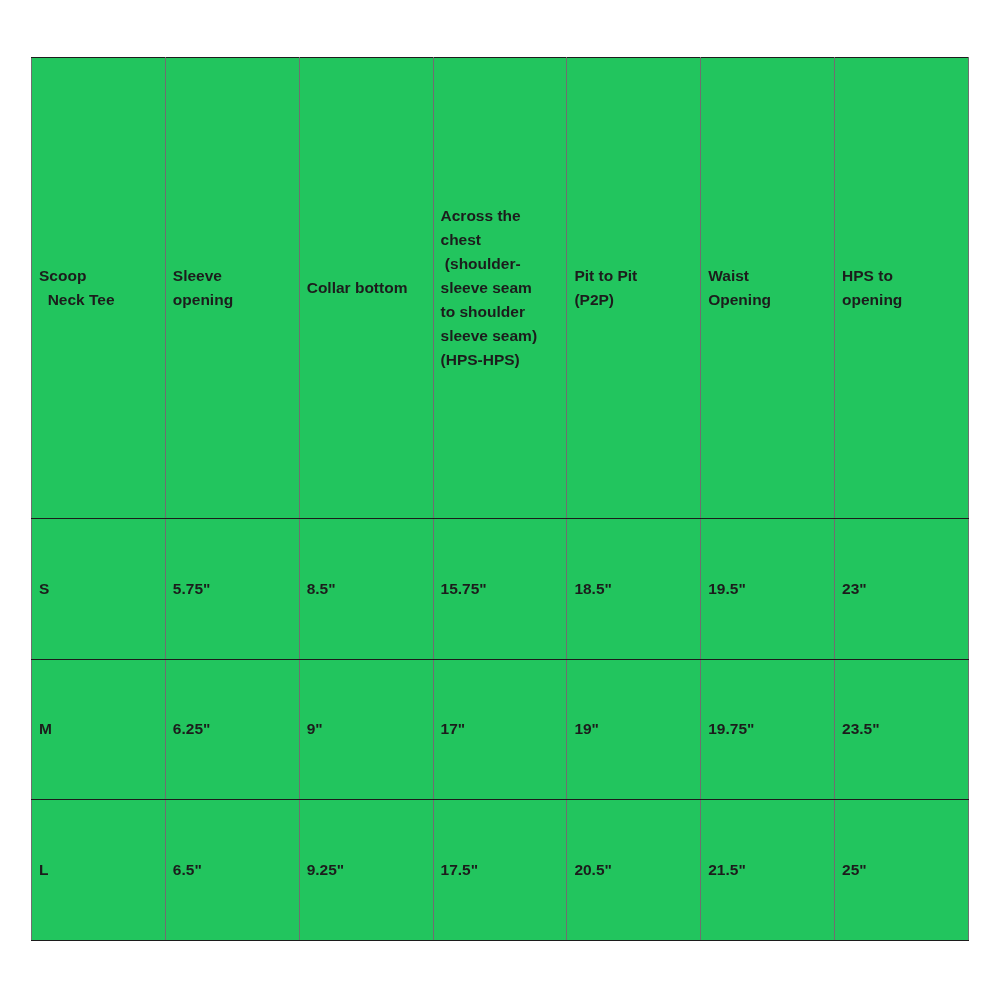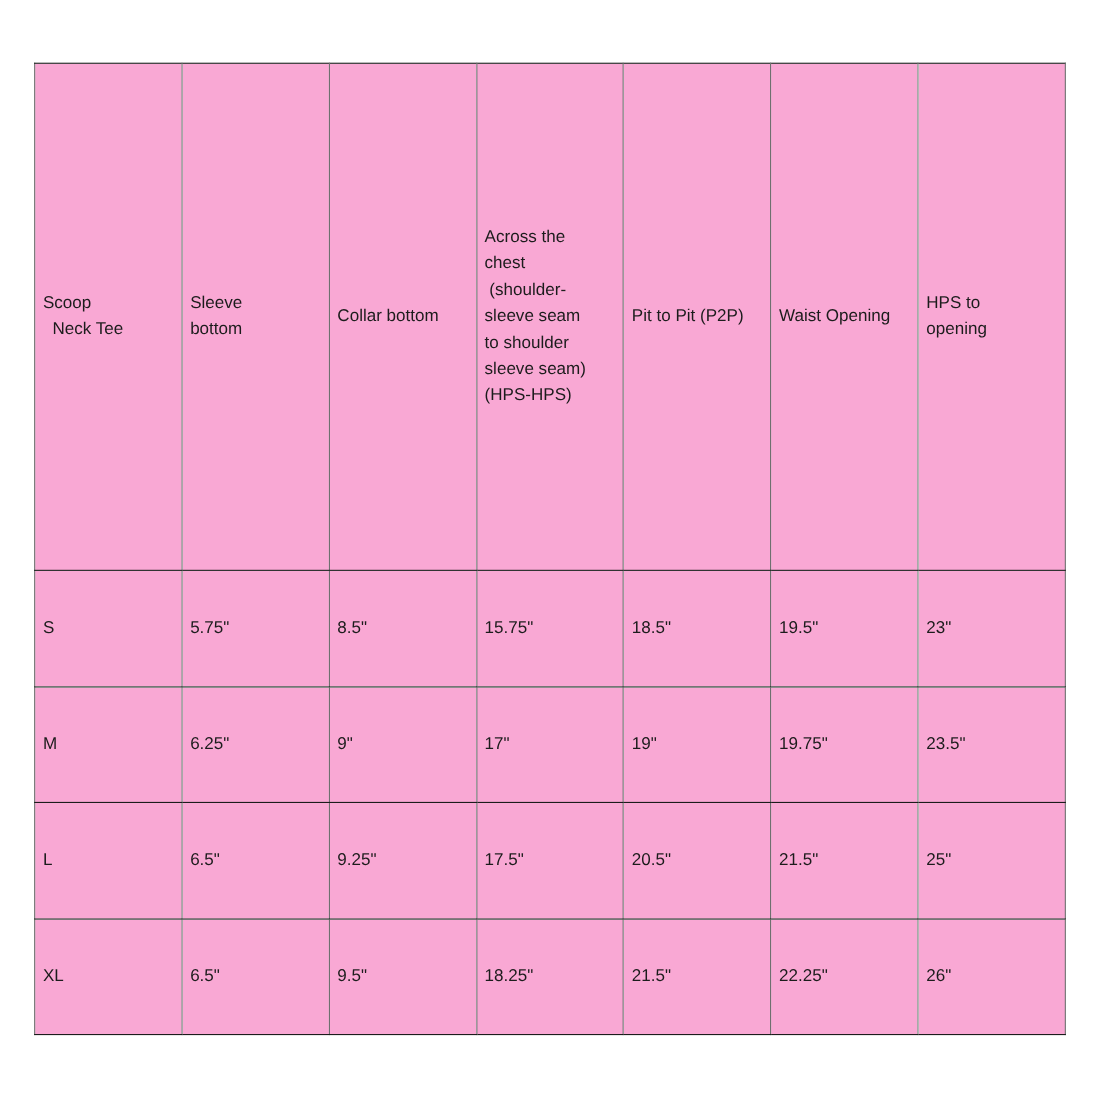--- a/index.html
+++ b/index.html
@@ -27,40 +27,40 @@
   .size-chart th,
   .size-chart td {
     border-left: 1px solid #6f6f6f;
     border-right: 1px solid #6f6f6f;
     border-top: 1px solid #1c1c1c;
     border-bottom: 1px solid #1c1c1c;
     vertical-align: middle;
     text-align: left;
     padding: 4px 22px 4px 7px;
     font-size: 15.5px;
-    font-weight: 400;
+    font-weight: 700;
     line-height: 24px;
     color: #1c1c1c;
     white-space: pre-wrap;
     overflow: hidden;
-    background: #f9a8d4;
+    background: #22c55e;
   }
   tr.header-row { height: 461px; }
 </style>
 </head>
 <body>
 
 <div class="page">
   <table class="size-chart">
     <tbody>
       <tr class="header-row">
         <th>Scoop
   Neck Tee</th>
         <th>Sleeve
-bottom</th>
+opening</th>
         <th>Collar bottom</th>
         <th>Across the
 chest
  (shoulder-
 sleeve seam
 to shoulder
 sleeve seam)
 (HPS-HPS)</th>
         <th>Pit to Pit (P2P)</th>
         <th>Waist Opening</th>
@@ -87,24 +87,15 @@
       </tr>
       <tr class="data-row">
         <td>L</td>
         <td>6.5"</td>
         <td>9.25"</td>
         <td>17.5"</td>
         <td>20.5"</td>
         <td>21.5"</td>
         <td>25"</td>
       </tr>
-      <tr class="data-row">
-        <td>XL</td>
-        <td>6.5"</td>
-        <td>9.5"</td>
-        <td>18.25"</td>
-        <td>21.5"</td>
-        <td>22.25"</td>
-        <td>26"</td>
-      </tr>
     </tbody>
   </table>
 </div>
 
 </body></html>

